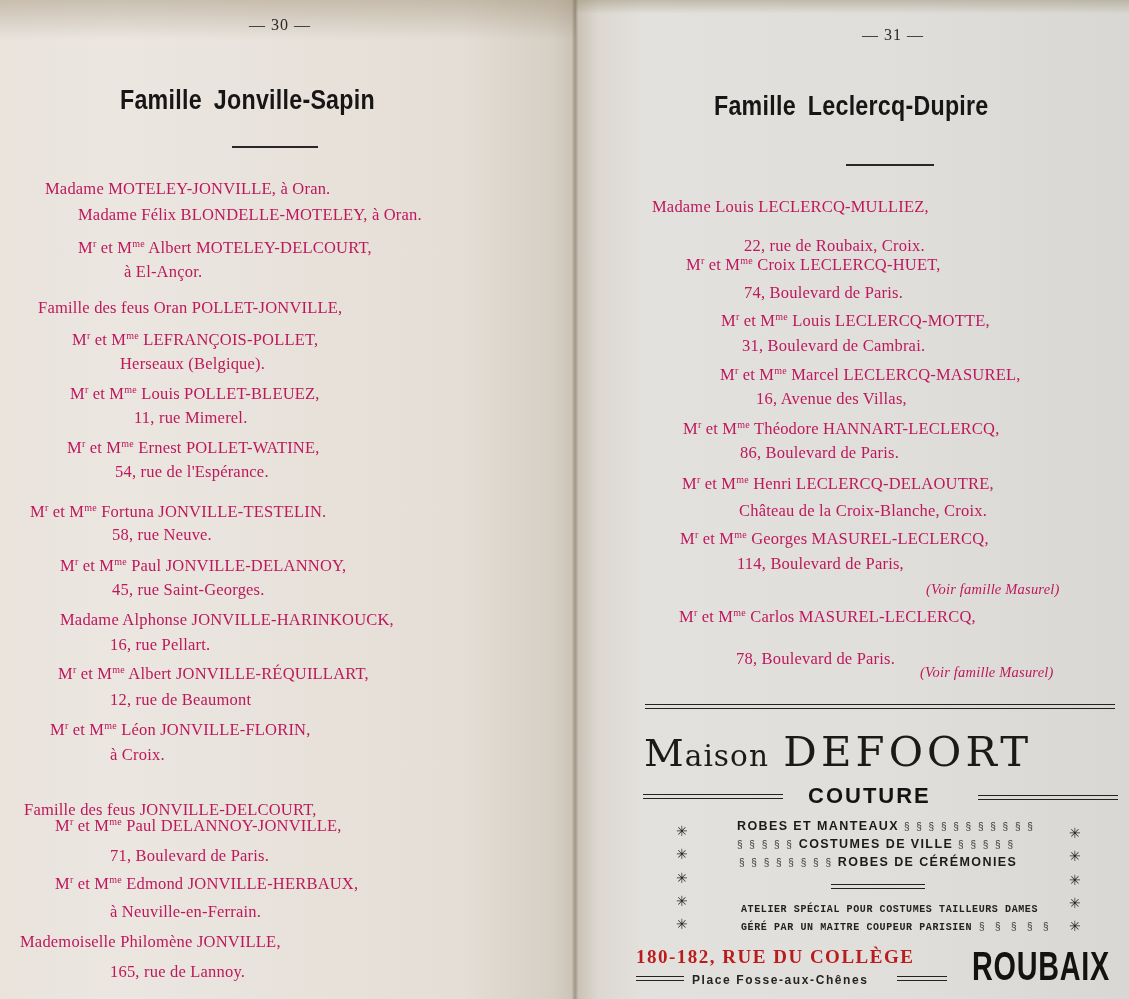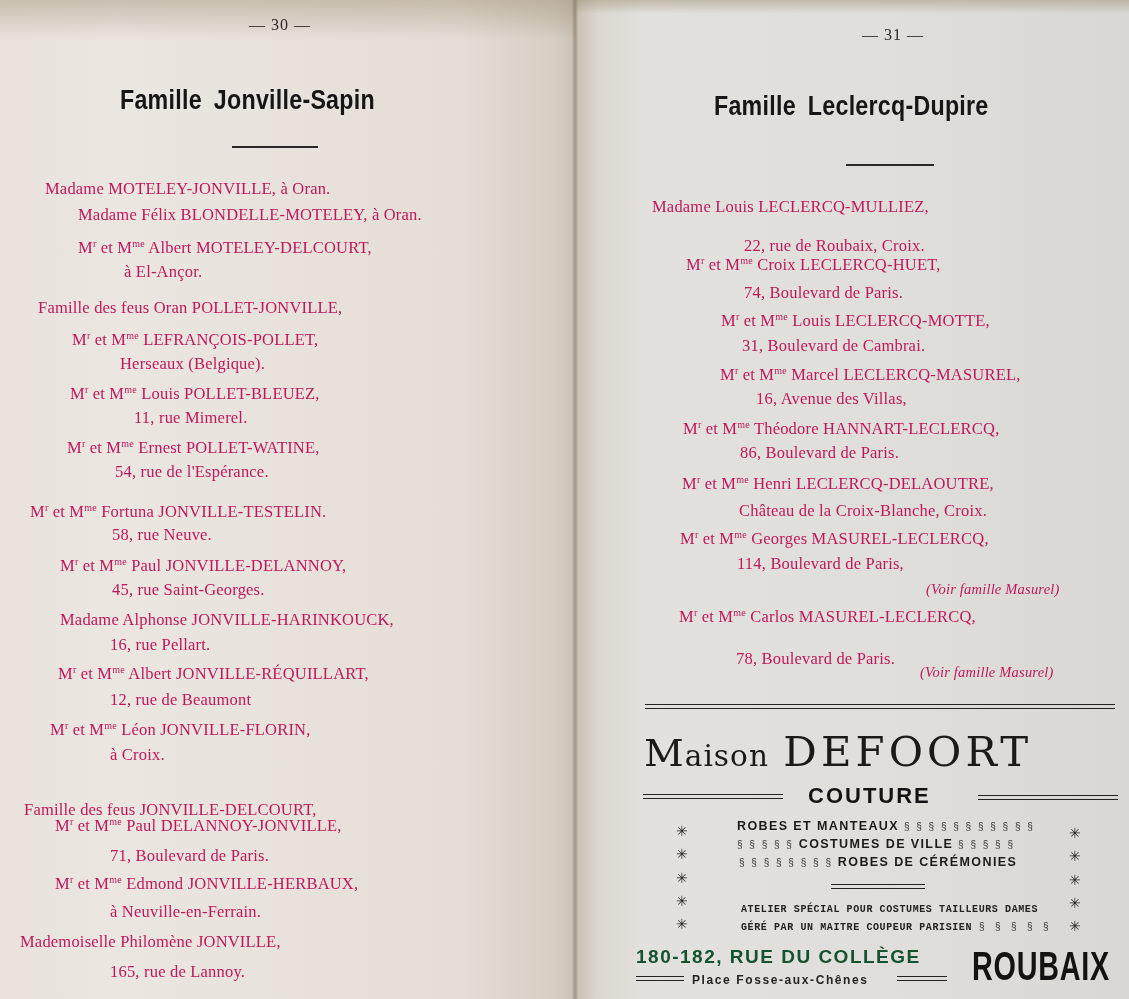--- a/index.html
+++ b/index.html
@@ -62,22 +62,22 @@
     position: absolute; font-family: "Liberation Sans", sans-serif; font-weight: bold;
     font-size: 12.5px; letter-spacing: 1.4px; color: #1c1b1a; white-space: nowrap;
   }
   .ad-small {
     position: absolute; font-family: "Liberation Mono", "DejaVu Sans Mono", monospace;
     font-size: 10px; letter-spacing: 0.6px; color: #242220; white-space: nowrap; font-weight: bold; margin-left: 8px;
   }
   .orn { color: #3a3836; font-size: 10px; letter-spacing: 2px; font-weight: normal; }
   .star { position: absolute; font-size: 14px; color: #2a2827; font-family: "DejaVu Sans", sans-serif; }
   .addr {
-    position: absolute; left: 636px; top: 946px; font-family: Liberation Sans, sans-serif;
-    font-weight: bold; font-size: 19px; letter-spacing: 1.5px; color: #14532d; white-space: nowrap;
+    position: absolute; left: 636px; top: 946px; font-family: Liberation Serif, serif;
+    font-weight: bold; font-size: 19px; letter-spacing: 1.5px; color: #b91c1c; white-space: nowrap;
   }
   .place {
     position: absolute; left: 692px; top: 973px; font-family: "Liberation Sans", sans-serif;
     font-weight: bold; font-size: 12px; letter-spacing: 1.6px; color: #262423; white-space: nowrap;
   }
   .city {
     position: absolute; left: 972px; top: 944px; font-family: "Liberation Sans", sans-serif;
     font-size: 40px; color: #141312; white-space: nowrap; letter-spacing: 1px;
     transform: scaleX(0.72); transform-origin: left top; font-weight: bold;
   }

